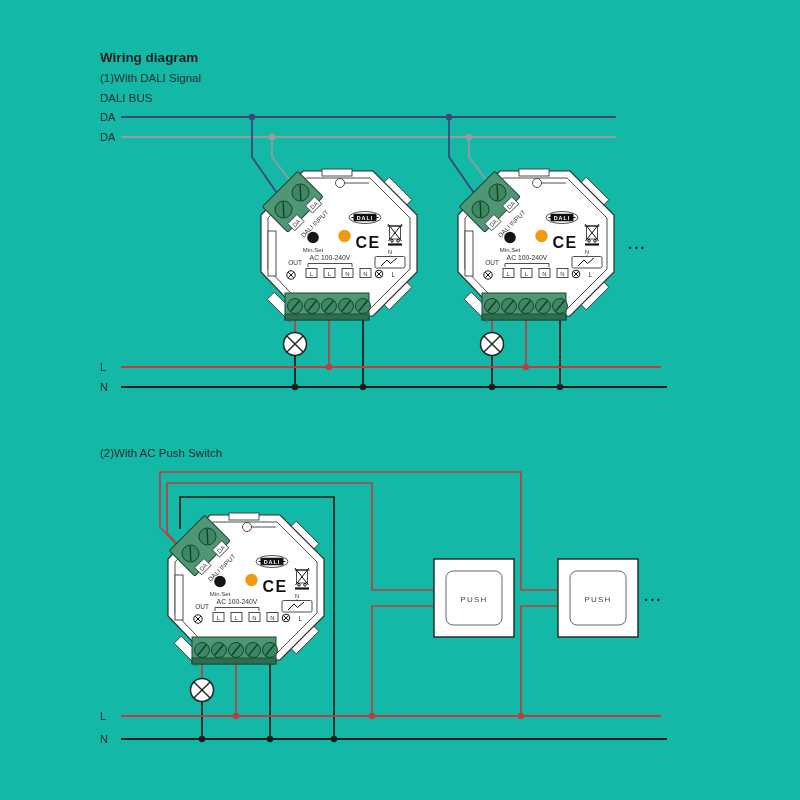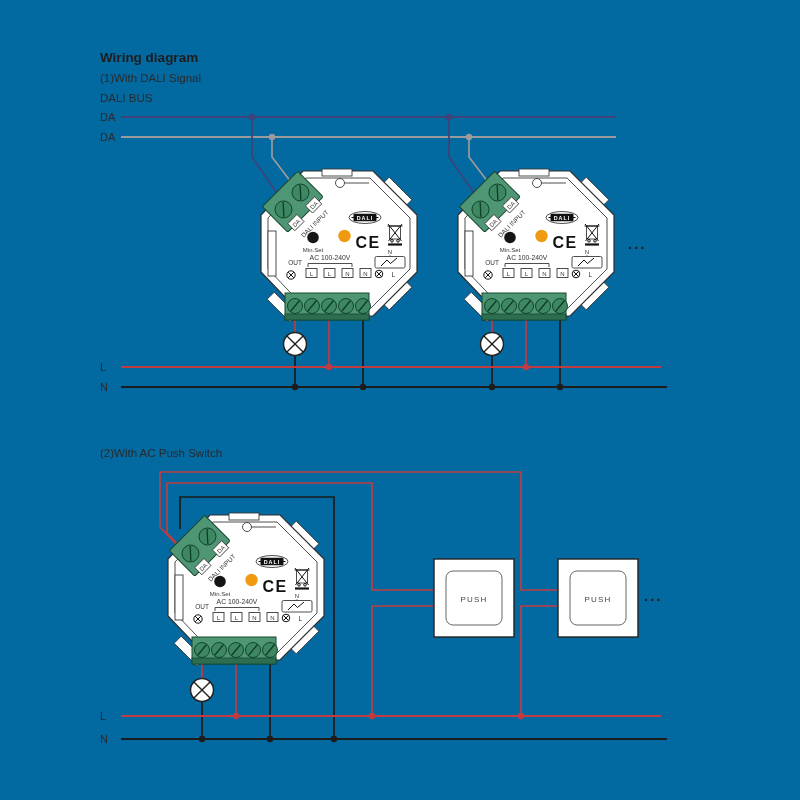--- a/index.html
+++ b/index.html
@@ -1,16 +1,16 @@
 <!DOCTYPE html>
 <html><head>
 <meta charset="utf-8">
 <style>
   html,body{margin:0;padding:0;background:#ffffff;}
-  .stage{position:relative;width:800px;height:800px;background:#0369a1;overflow:hidden;}
+  .stage{position:relative;width:800px;height:800px;background:#14b8a6;overflow:hidden;}
   text{font-family:"Liberation Sans","DejaVu Sans",sans-serif;fill:#222;}
   .t-title{font-size:13.5px;font-weight:bold;fill:#1d1d1d;}
   .t-cap{font-size:11.5px;fill:#2a2a2a;}
   .t-line{font-size:11px;fill:#2a2a2a;}
   .t-tiny{font-size:6px;fill:#333;}
   .t-tiny2{font-size:6.5px;fill:#333;}
   .t-ac{font-size:6.8px;fill:#333;}
   .t-ce{font-size:16px;font-weight:bold;letter-spacing:1.5px;fill:#111;}
   .t-logo{font-size:5.4px;font-weight:bold;letter-spacing:1px;fill:#ffffff;}
   .t-push{font-size:8px;letter-spacing:1.2px;fill:#444;}

